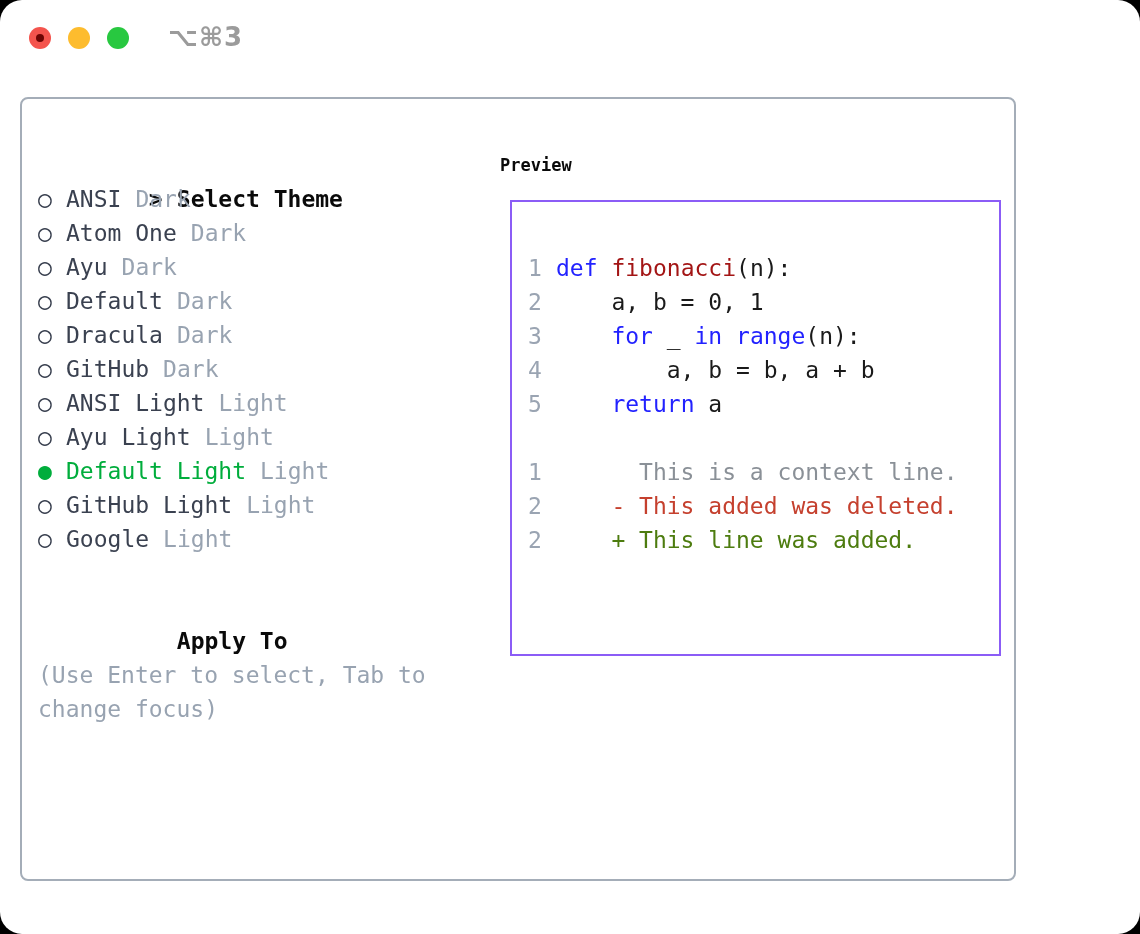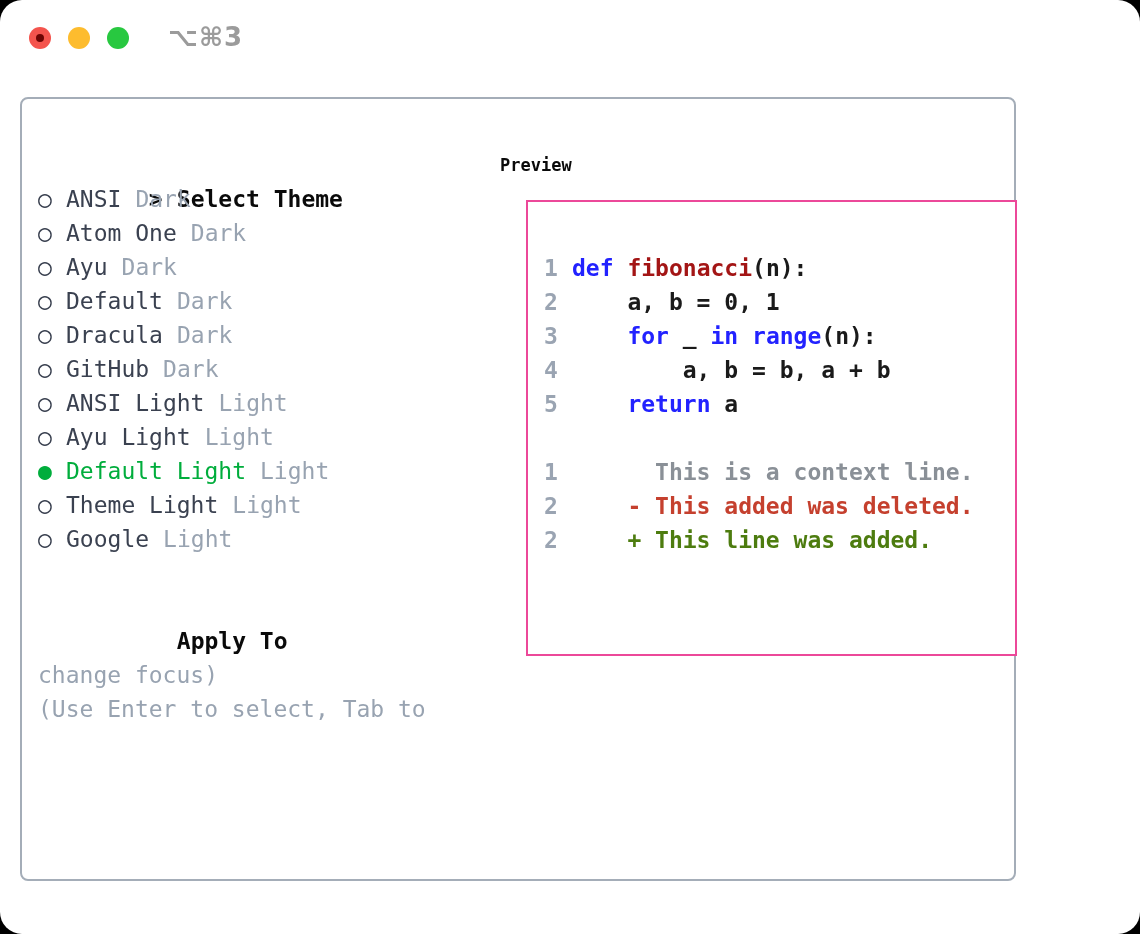--- a/index.html
+++ b/index.html
@@ -50,28 +50,27 @@
   .row.selected .name, .row.selected .marker { color: #00ad3c; }
   .spacer { height: 34px; }
   .help { font-size: 23px; line-height: 34px; color: #98a3b1; white-space: pre; }
 
   
   .preview-title {
     position: absolute; left: 478px; top: 49px;
     font-size: 17px; line-height: 34px; font-weight: bold; color: #0a0a0a;
   }
   .preview-box {
-    position: absolute; left: 504px; top: 101px;
+    position: absolute; left: 488px; top: 101px;
     width: 471px; height: 403px;
-    border: 2px solid #ec4899;
+    border: 2px solid #8b5cf6;
     background: #fff;
     padding-top: 49px; padding-left: 16px;
     box-sizing: content-box;
     overflow: hidden;
-    font-weight: bold;
   }
   .code-row { height: 34px; white-space: pre; font-size: 23px; line-height: 34px; }
   .lnum { display: inline-block; width: 28px; color: #9aa4b2; }
   .tok-keyword { color: #2222ff; }
   .tok-function { color: #a31515; }
   .tok-plain { color: #1a1a1a; }
   .diff-context { color: #8a9097; }
   .diff-deleted { color: #c5402e; }
   .diff-added { color: #4d7c0f; }
 </style>
@@ -98,34 +97,34 @@
       <div id="theme-list">
           <div class="row option"><span class="marker">○</span><span class="name">ANSI</span><span class="variant">Dark</span></div>
           <div class="row option"><span class="marker">○</span><span class="name">Atom One</span><span class="variant">Dark</span></div>
           <div class="row option"><span class="marker">○</span><span class="name">Ayu</span><span class="variant">Dark</span></div>
           <div class="row option"><span class="marker">○</span><span class="name">Default</span><span class="variant">Dark</span></div>
           <div class="row option"><span class="marker">○</span><span class="name">Dracula</span><span class="variant">Dark</span></div>
           <div class="row option"><span class="marker">○</span><span class="name">GitHub</span><span class="variant">Dark</span></div>
           <div class="row option"><span class="marker">○</span><span class="name">ANSI Light</span><span class="variant">Light</span></div>
           <div class="row option"><span class="marker">○</span><span class="name">Ayu Light</span><span class="variant">Light</span></div>
           <div class="row option selected"><span class="marker">●</span><span class="name">Default Light</span><span class="variant">Light</span></div>
-          <div class="row option"><span class="marker">○</span><span class="name">Theme Light</span><span class="variant">Light</span></div>
+          <div class="row option"><span class="marker">○</span><span class="name">GitHub Light</span><span class="variant">Light</span></div>
           <div class="row option"><span class="marker">○</span><span class="name">Google</span><span class="variant">Light</span></div>
         </div>
 
       <div class="spacer"></div>
 
       <div class="row header">
         <span class="marker"></span><span class="name">Apply To</span>
       </div>
 
       <div class="spacer"></div>
 
+      <div class="help">(Use Enter to select, Tab to</div>
       <div class="help">change focus)</div>
-      <div class="help">(Use Enter to select, Tab to</div>
     </div>
 
     <div class="preview-title">Preview</div>
 
     <div class="preview-box">
       <div id="code-lines">
           <div class="code-row"><span class="lnum">1</span><span class="tok-keyword">def</span><span class="tok-plain"> </span><span class="tok-function">fibonacci</span><span class="tok-plain">(n):</span></div>
           <div class="code-row"><span class="lnum">2</span><span class="tok-plain">    a, b = 0, 1</span></div>
           <div class="code-row"><span class="lnum">3</span><span class="tok-plain">    </span><span class="tok-keyword">for</span><span class="tok-plain"> _ </span><span class="tok-keyword">in</span><span class="tok-plain"> </span><span class="tok-keyword">range</span><span class="tok-plain">(n):</span></div>
           <div class="code-row"><span class="lnum">4</span><span class="tok-plain">        a, b = b, a + b</span></div>

